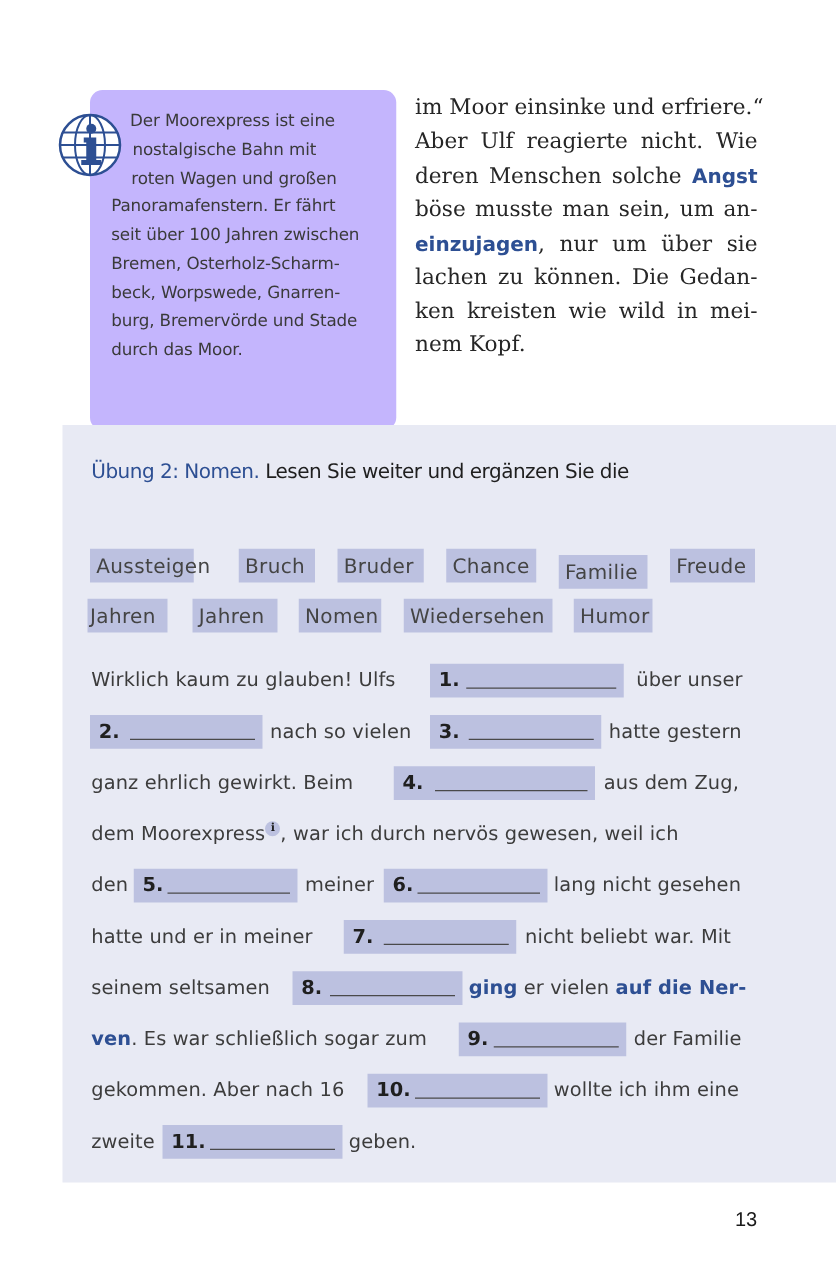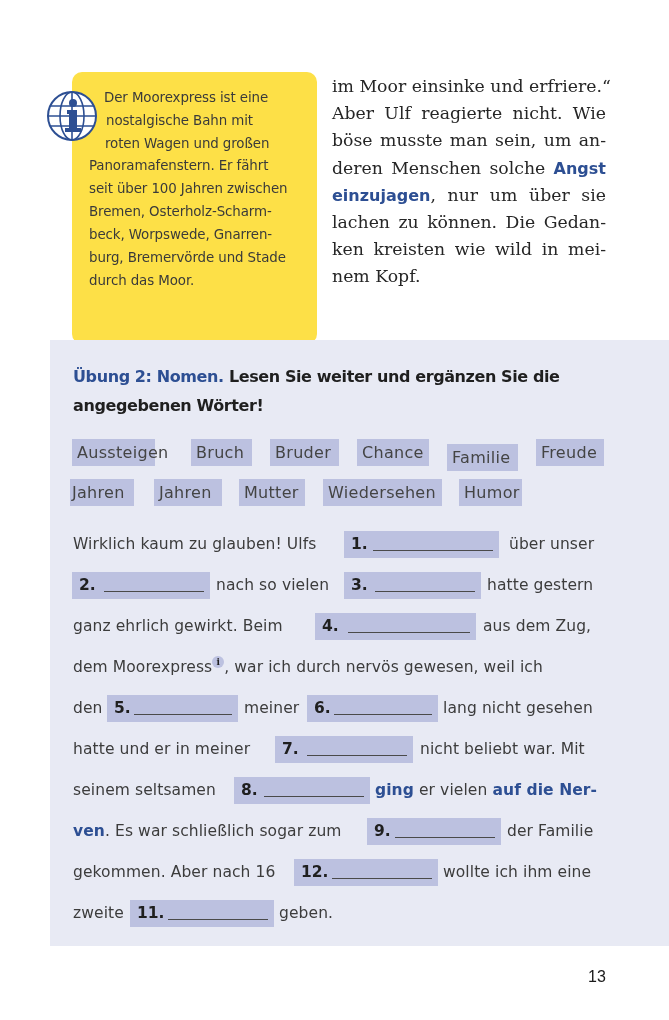--- a/index.html
+++ b/index.html
@@ -4,21 +4,21 @@
   <style>
     html, body { margin: 0; padding: 0; }
     body {
       width: 669px; height: 1020px; position: relative; overflow: hidden;
       background: #ffffff;
       font-family: "DejaVu Sans", sans-serif;
       color: #2b2b2b;
     }
     .info-box {
       position: absolute; left: 72px; top: 72px; width: 245px; height: 272px;
-      background: #fde047;
+      background: #c4b5fd;
       border-radius: 10px;
     }
     .info-text {
       position: absolute; left: 0; top: 0;
       font-family: "DejaVu Sans", sans-serif;
       font-size: 13.4px; line-height: 23px; color: #3a3a3a;
       letter-spacing: -0.1px;
     }
     .info-text .ln { position: absolute; white-space: nowrap; }
     .info-icon {
@@ -33,21 +33,21 @@
     .story .ln.last { text-align-last: left; }
     .hl-blue { color: #2d4f93; font-family: "DejaVu Sans", sans-serif; font-weight: bold; font-size: 16px; }
 
     .exercise {
       position: absolute; left: 50px; top: 340px; width: 619px; height: 606px;
       background: #e8eaf4;
     }
     .ex-title {
       position: absolute; left: 73px; top: 362px; width: 540px;
       font-family: "DejaVu Sans", sans-serif; font-size: 16px; line-height: 29px;
-      color: #1f1f1f; font-weight: bold; letter-spacing: -0.4px;
+      color: #1f1f1f; font-weight: normal; letter-spacing: -0.4px;
     }
     .ex-title .blue { color: #2d4f93; }
     .word {
       position: absolute; height: 27px; background: #bcc1e0;
       font-family: "DejaVu Sans", sans-serif; font-size: 16px; line-height: 27px;
       color: #444; padding: 0 5px; box-sizing: border-box; letter-spacing: 0.3px;
       white-space: nowrap;
     }
     .txt {
       position: absolute; font-family: "DejaVu Sans", sans-serif; font-size: 15.5px;
@@ -99,45 +99,44 @@
     <line x1="2" y1="26" x2="50" y2="26" stroke="#2d4f93" stroke-width="1.6"></line>
     <line x1="4" y1="36" x2="48" y2="36" stroke="#2d4f93" stroke-width="1.6"></line>
     <circle cx="27" cy="13" r="4" fill="#2d4f93"></circle>
     <path d="M21 20 L31 20 L31 38 L35 38 L35 42 L19 42 L19 38 L23 38 L23 24 L21 24 Z" fill="#2d4f93"></path>
   </svg>
 </div>
 
 <div class="story">
   <span class="ln">im Moor einsinke und erfriere.“</span>
   <span class="ln">Aber Ulf reagierte nicht. Wie</span>
+  <span class="ln"><span>deren Menschen solche</span> <span class="hl-blue">Angst</span></span>
   <span class="ln">böse musste man sein, um an-</span>
-  <span class="ln"><span>deren Menschen solche</span> <span class="hl-blue">Angst</span></span>
   <span class="ln"><span class="hl-blue">einzujagen</span><span>, nur um über sie</span></span>
   <span class="ln">lachen zu können. Die Gedan-</span>
   <span class="ln">ken kreisten wie wild in mei-</span>
   <span class="ln last">nem Kopf.</span>
 </div>
 
 <div class="exercise"></div>
 
 <div class="ex-title">
   <span class="blue">Übung 2: Nomen.</span><span> Lesen Sie weiter und ergänzen Sie die</span><br>
-  <span>angegebenen Wörter!</span>
 </div>
 
 <span class="word" style="left:72px;top:439px;width:83px">Aussteigen</span>
 <span class="word" style="left:191px;top:439px;width:61px">Bruch</span>
 <span class="word" style="left:270px;top:439px;width:69px">Bruder</span>
 <span class="word" style="left:357px;top:439px;width:72px">Chance</span>
 <span class="word" style="left:447px;top:444px;width:71px">Familie</span>
 <span class="word" style="left:536px;top:439px;width:68px">Freude</span>
 
 <span class="word" style="left:70px;top:479px;width:64px;padding-left:2px">Jahren</span>
 <span class="word" style="left:154px;top:479px;width:68px">Jahren</span>
-<span class="word" style="left:239px;top:479px;width:66px">Mutter</span>
+<span class="word" style="left:239px;top:479px;width:66px">Nomen</span>
 <span class="word" style="left:323px;top:479px;width:119px">Wiedersehen</span>
 <span class="word" style="left:459px;top:479px;width:63px">Humor</span>
 
 <span class="txt" style="left:73px;top:531px">Wirklich kaum zu glauben! Ulfs</span>
 <div class="blank" style="left:344px;top:531px;width:155px"><span class="num">1.</span><span class="line" style="width:120px"></span></div>
 <span class="txt" style="left:509px;top:531px">über unser</span>
 
 <div class="blank" style="left:72px;top:572px;width:138px"><span class="num">2.</span><span class="line" style="width:100px"></span></div>
 <span class="txt" style="left:216px;top:572px">nach so vielen</span>
 <div class="blank" style="left:344px;top:572px;width:137px"><span class="num">3.</span><span class="line" style="width:100px"></span></div>
@@ -161,20 +160,20 @@
 
 <span class="txt" style="left:73px;top:777px">seinem seltsamen</span>
 <div class="blank" style="left:234px;top:777px;width:136px"><span class="num">8.</span><span class="line" style="width:100px"></span></div>
 <span class="txt" style="left:375px;top:777px"><b class="blue">ging</b><span> er vielen </span><b class="blue">auf die Ner-</b></span>
 
 <span class="txt" style="left:73px;top:818px"><b class="blue">ven</b><span>. Es war schließlich sogar zum</span></span>
 <div class="blank" style="left:367px;top:818px;width:134px"><span class="num">9.</span><span class="line" style="width:100px"></span></div>
 <span class="txt" style="left:507px;top:818px">der Familie</span>
 
 <span class="txt" style="left:73px;top:859px">gekommen. Aber nach 16</span>
-<div class="blank" style="left:294px;top:859px;width:144px"><span class="num">12.</span><span class="line" style="width:100px"></span></div>
+<div class="blank" style="left:294px;top:859px;width:144px"><span class="num">10.</span><span class="line" style="width:100px"></span></div>
 <span class="txt" style="left:443px;top:859px">wollte ich ihm eine</span>
 
 <span class="txt" style="left:73px;top:900px">zweite</span>
 <div class="blank" style="left:130px;top:900px;width:144px"><span class="num">11.</span><span class="line" style="width:100px"></span></div>
 <span class="txt" style="left:279px;top:900px">geben.</span>
 
 <span class="page-num">13</span>
 
 </body></html>

